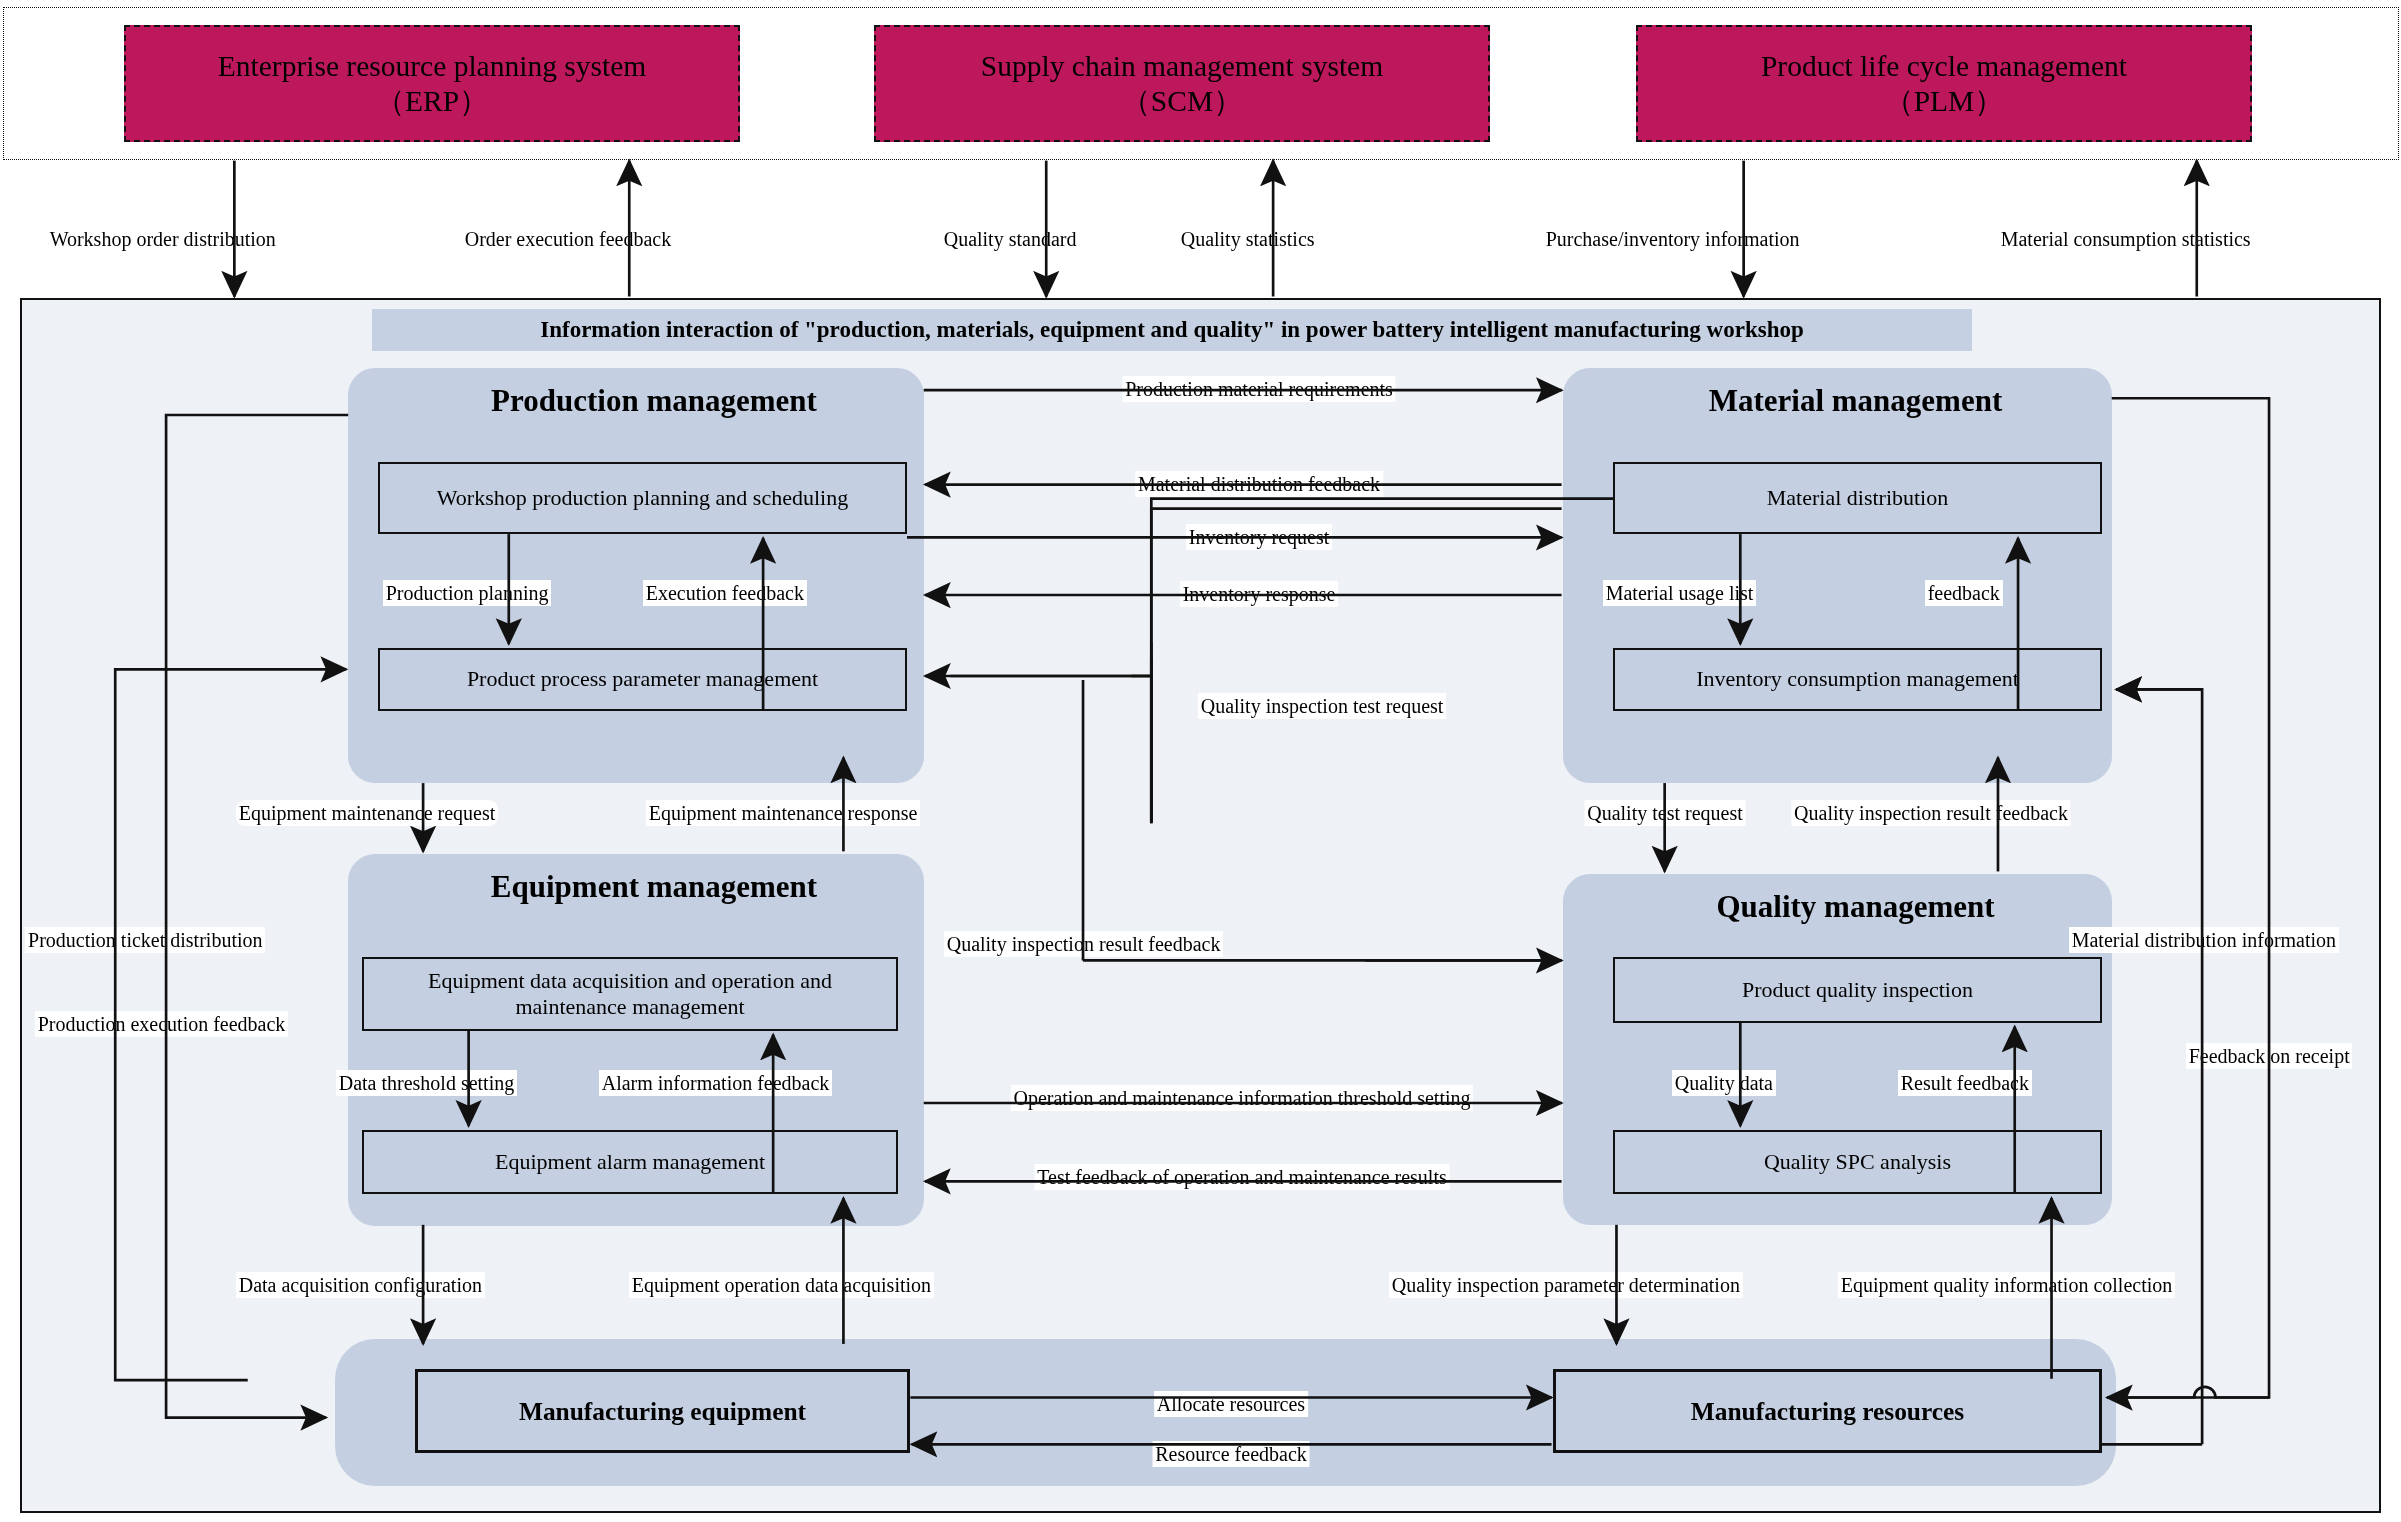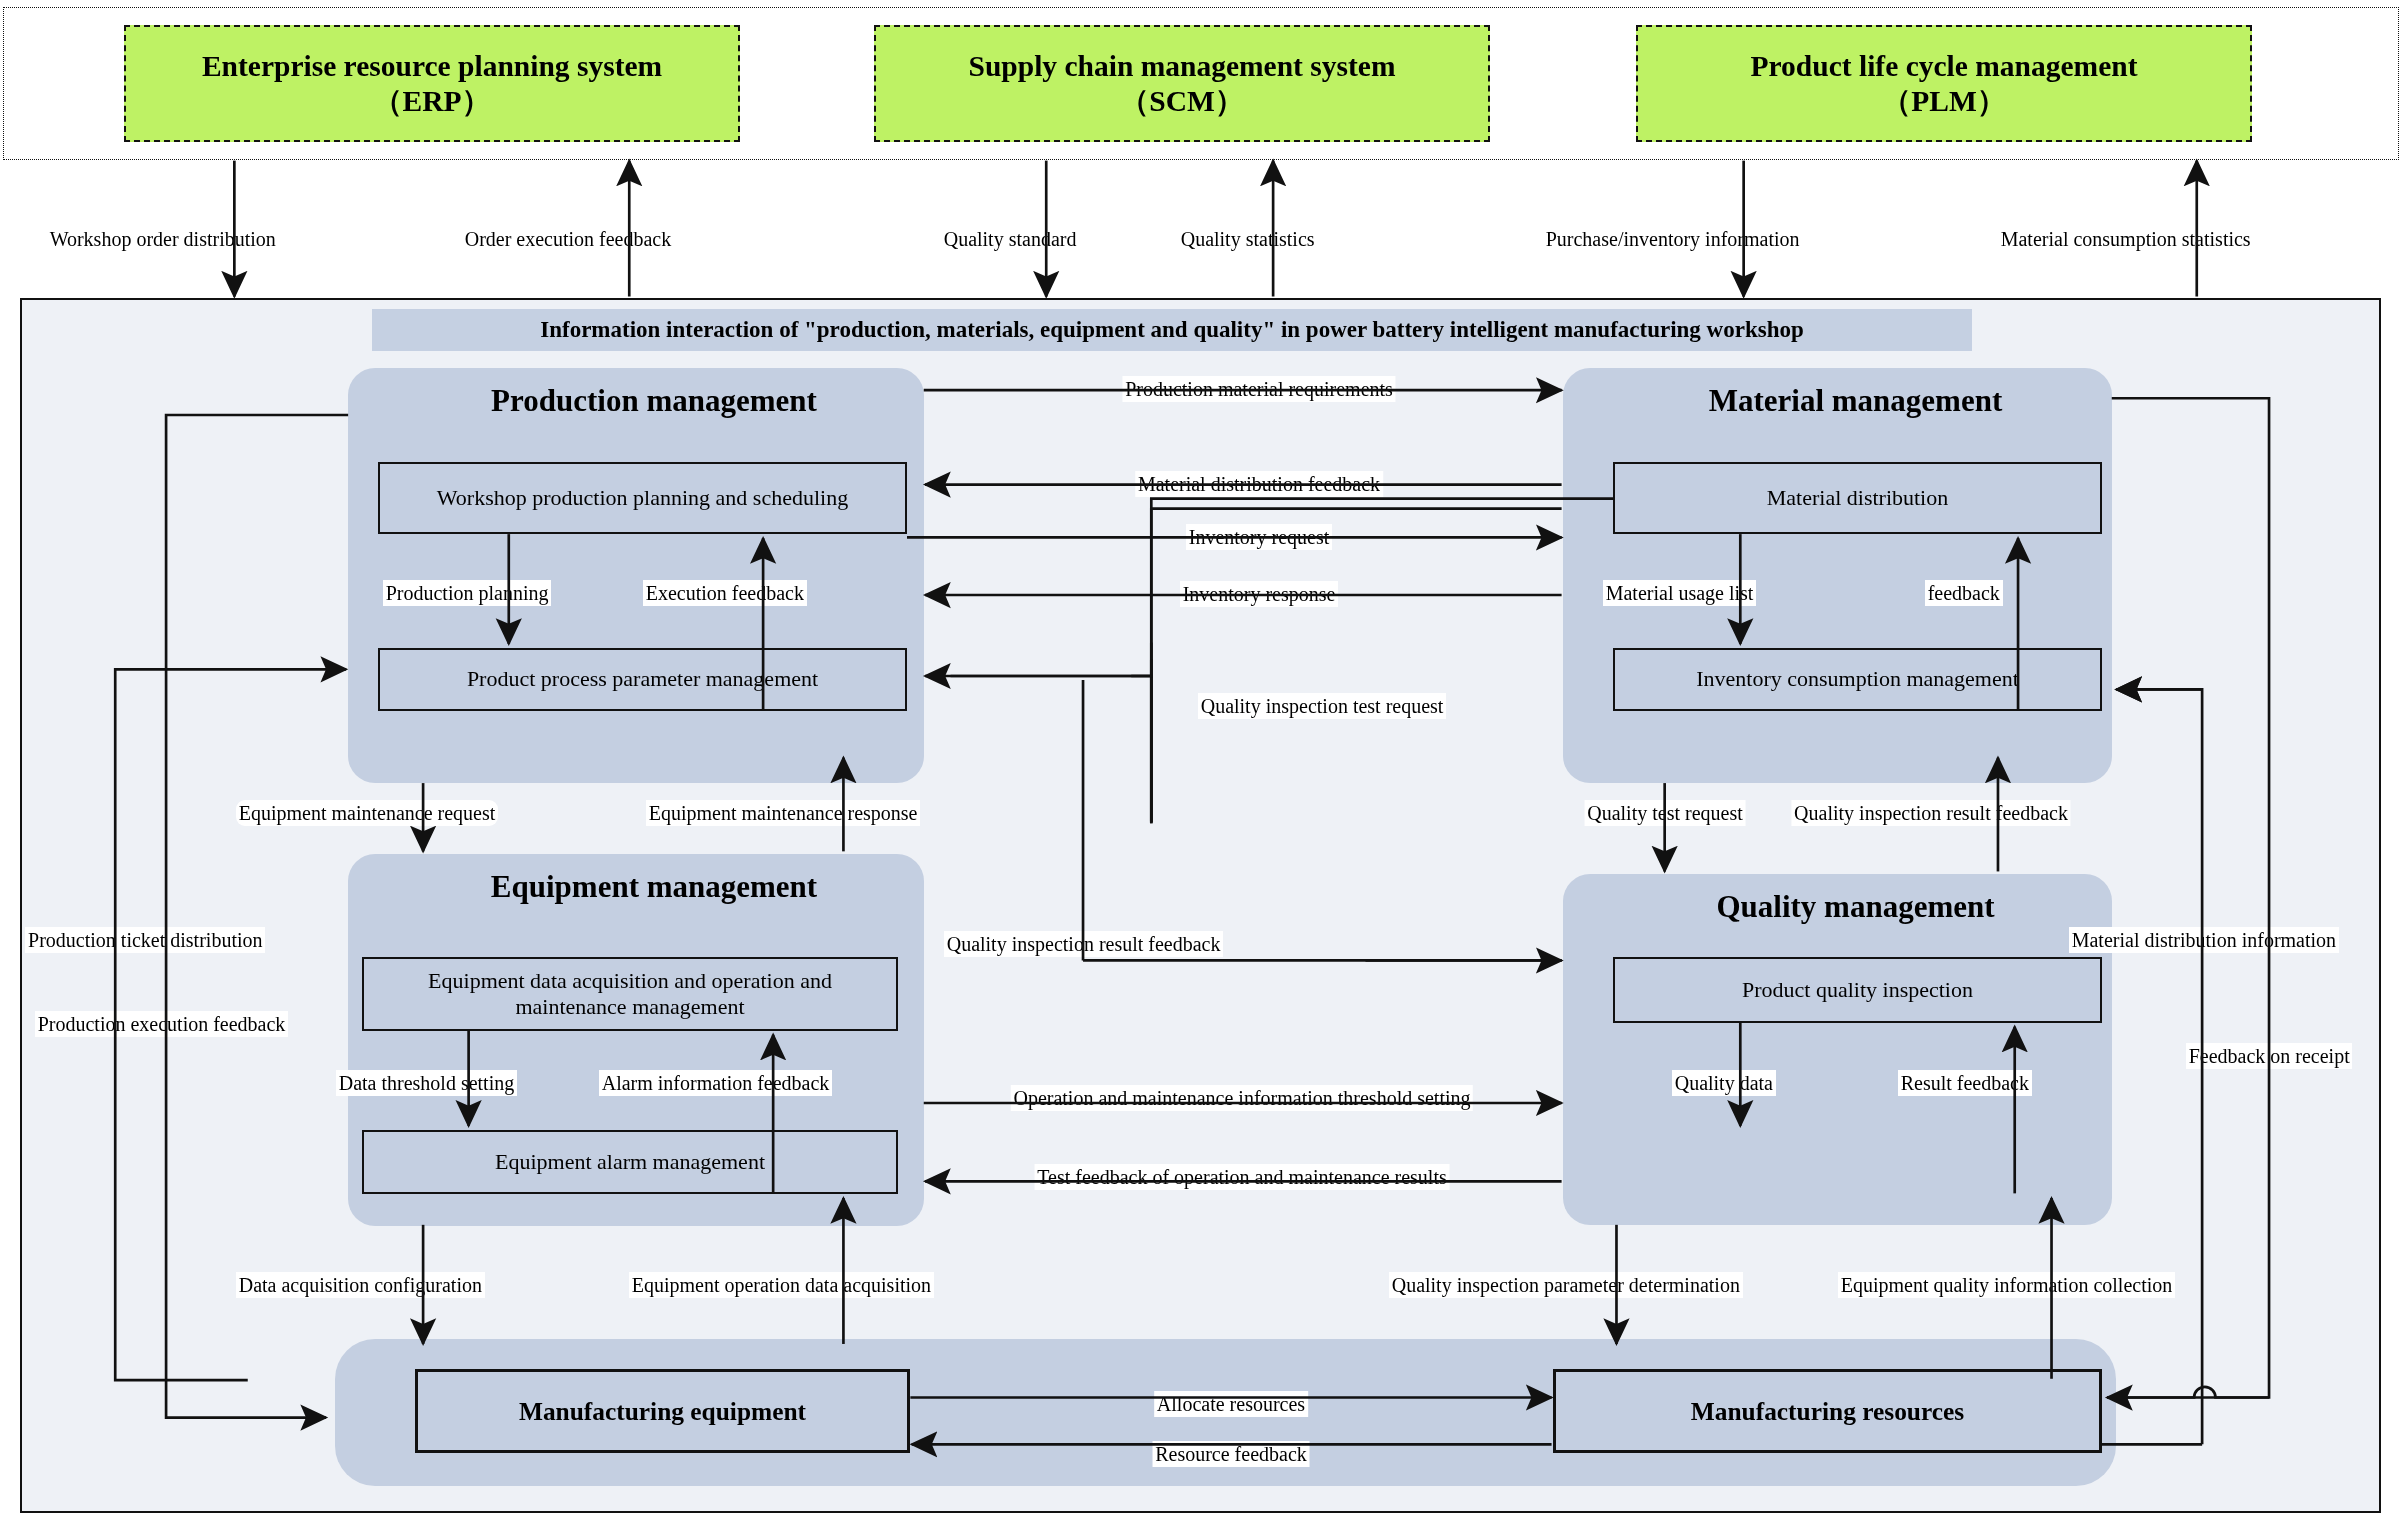--- a/index.html
+++ b/index.html
@@ -4,21 +4,21 @@
 <style>
   html,body{margin:0;padding:0;background:#ffffff;}
   body{font-family:"Liberation Serif", serif;}
   #stage{position:relative;width:2401px;height:1522px;background:#fff;overflow:hidden;}
   svg#wires{position:absolute;left:0;top:0;width:2401px;height:1522px;pointer-events:none;}
 
   
   .extband{position:absolute;border:1.3px dotted #111;box-sizing:border-box;}
   .extbox{position:absolute;border:2.7px dashed #111;box-sizing:border-box;
           display:flex;flex-direction:column;align-items:center;justify-content:center;
-          background:#bef264;font-weight:bold;}
+          background:#be185d;}
   .extbox .l1{font-size:29.5px;line-height:1.18;white-space:nowrap;color:#000;}
   .extbox .l2{font-size:29.5px;line-height:1.18;white-space:nowrap;color:#000;}
 
   
   #workshop{position:absolute;background:#eef1f6;border:2.7px solid #111;box-sizing:border-box;}
   #banner{position:absolute;background:#c5d0e2;display:flex;align-items:center;justify-content:center;}
   #banner span{font-size:23px;font-weight:bold;white-space:nowrap;color:#000;}
 
   
   .module{position:absolute;background:#c4cfe1;border-radius:27px;box-sizing:border-box;}
@@ -96,20 +96,21 @@
   </div>
   <div class="ibox" style="left:362px;top:957px;width:536px;height:74px;">Equipment data acquisition and operation and maintenance management</div>
   <div class="ibox" style="left:362px;top:1130px;width:536px;height:64px;">Equipment alarm management</div>
   <div class="lab" style="left:336px;top:1070px;">Data threshold setting</div>
   <div class="lab" style="left:599px;top:1070px;">Alarm information feedback</div>
 
   <div class="module" style="left:1563px;top:874px;width:549px;height:351px;">
     <div class="mtitle">Quality management</div>
   </div>
   <div class="ibox" style="left:1613px;top:957px;width:489px;height:66px;">Product quality inspection</div>
+  <div class="ibox" style="left:1613px;top:1130px;width:489px;height:64px;">Quality SPC analysis</div>
   <div class="lab" style="left:1672px;top:1070px;">Quality data</div>
   <div class="lab" style="left:1898px;top:1070px;">Result feedback</div>
 
   <div class="modflat" style="left:335px;top:1339px;width:1781px;height:147px;"></div>
   <div class="hbox" style="left:415px;top:1369px;width:495px;height:84px;">Manufacturing equipment</div>
   <div class="hbox" style="left:1553px;top:1369px;width:549px;height:84px;">Manufacturing resources</div>
 
   <div class="lab c" style="left:1259px;top:376px;">Production material requirements</div>
   <div class="lab c" style="left:1259px;top:471px;">Material distribution feedback</div>
   <div class="lab c" style="left:1259px;top:524px;">Inventory request</div>

